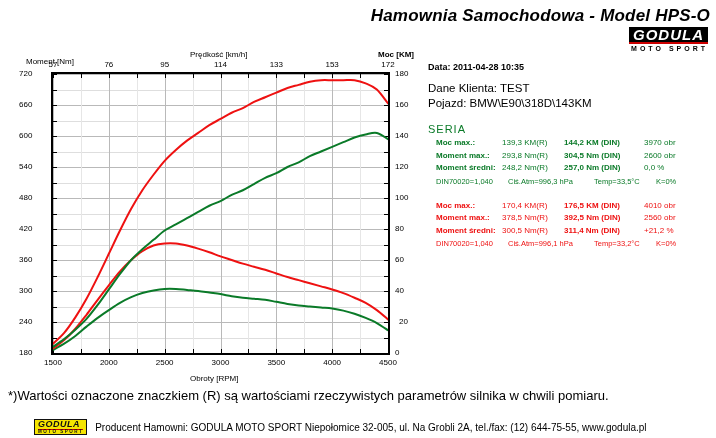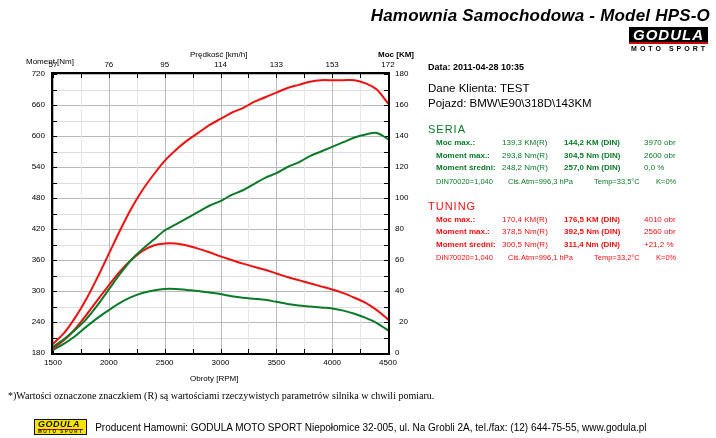--- a/index.html
+++ b/index.html
@@ -27,21 +27,21 @@
 
   
   .axis-title{font-size:8px;white-space:nowrap;}
   #axis-title-left{left:14px;top:57px;padding-left:12px;}
   #axis-title-top{left:190px;top:50px;}
   #axis-title-right{left:378px;top:50px;font-weight:bold;}
   #axis-title-bottom{left:190px;top:374px;}
 
   
   .tick{position:absolute;font-size:8px;white-space:nowrap;}
-  .tick-left{text-align:right;width:26px;}
+  .tick-left{width:26px;}
   .tick-right{text-align:left;width:26px;}
   .tick-top,.tick-bottom{text-align:center;width:40px;}
 
   
   #info-panel{left:428px;top:62px;width:284px;}
   #meta-date{font-size:9px;font-weight:bold;margin-bottom:10px;}
   #meta-client,#meta-vehicle{font-size:11.5px;margin-bottom:3px;}
   .run-block{margin-top:14px;}
   .run-title{font-size:11px;letter-spacing:1px;margin-bottom:2px;}
   .run-row{display:flex;font-size:8px;line-height:12.5px;white-space:nowrap;}
@@ -52,21 +52,21 @@
   .cond-row{font-size:7.5px;padding-left:8px;margin-top:2px;white-space:nowrap;}
   .cond-row span{display:inline-block;}
   .cond-row .c1{width:72px;}
   .cond-row .c2{width:86px;}
   .cond-row .c3{width:62px;}
   .seria{color:#0a7a28;}
   .tuning{color:#ee1111;}
 
   
   #footnotes{left:0;top:390px;width:716px;}
-  .footnote{font-size:10px;line-height:11px;padding-left:8px;white-space:nowrap;font-family:Liberation Serif, serif;}
+  .footnote{font-size:13px;line-height:11px;padding-left:8px;white-space:nowrap;}
   #footer-bar{left:0;top:418px;width:716px;height:18px;
       display:flex;align-items:center;padding-left:34px;box-sizing:border-box;}
   #footer-logo{display:inline-block;background:#f5e400;padding:0 3px;margin-right:8px;
       border:1px solid #111;line-height:1;}
   #footer-logo .fl-main{display:block;font-size:9px;font-weight:bold;font-style:italic;
       letter-spacing:.5px;color:#111;border-bottom:1px solid #c00;}
   #footer-logo .fl-sub{display:block;font-size:4.5px;font-weight:bold;letter-spacing:1.5px;color:#111;}
   #footer-text{font-size:10px;white-space:nowrap;}
 </style>
 </head>
@@ -255,21 +255,20 @@
         </div>
         <div class="run-row">
           <span class="lbl">Moment średni:</span>
           <span class="r">248,2 Nm(R)</span>
           <span class="din">257,0 Nm (DIN)</span>
           <span class="rpm">0,0 %</span>
         </div>
         <div class="cond-row"><span class="c1">DIN70020=1,040</span><span class="c2">Ciś.Atm=996,3 hPa</span><span class="c3">Temp=33,5°C</span><span class="c4">K=0%</span></div>
       </div>
       <div class="run-block tuning">
-        <div class="run-title">TUNING</div>
         <div class="run-row">
           <span class="lbl">Moc max.:</span>
           <span class="r">170,4 KM(R)</span>
           <span class="din">176,5 KM (DIN)</span>
           <span class="rpm">4010 obr</span>
         </div>
         <div class="run-row">
           <span class="lbl">Moment max.:</span>
           <span class="r">378,5 Nm(R)</span>
           <span class="din">392,5 Nm (DIN)</span>

